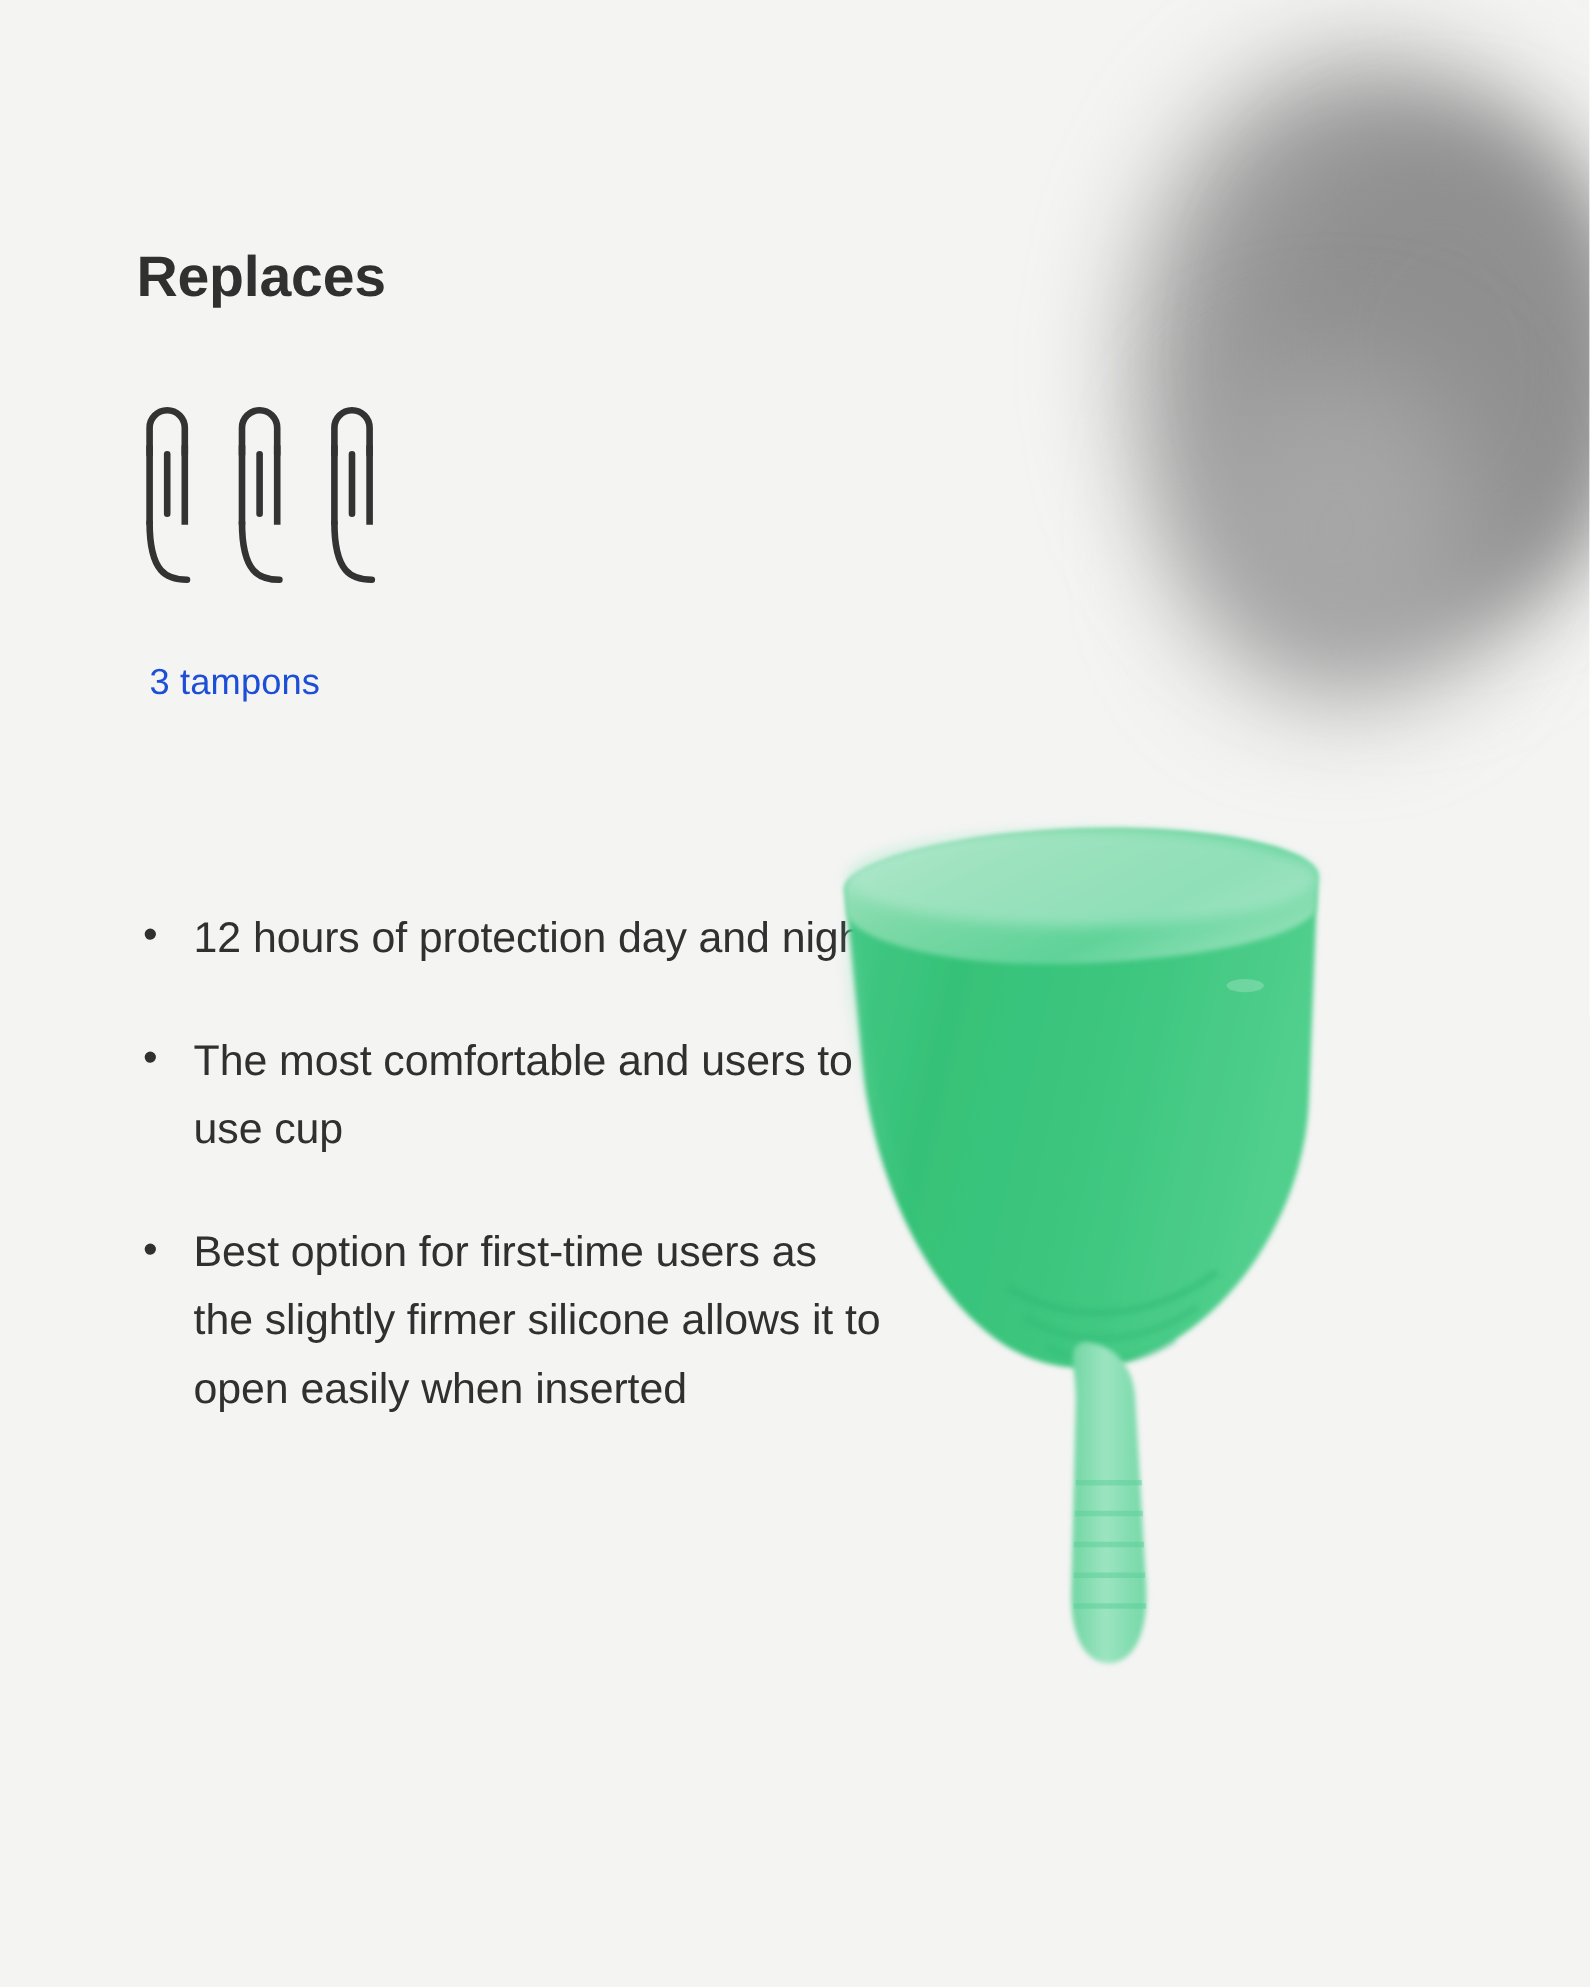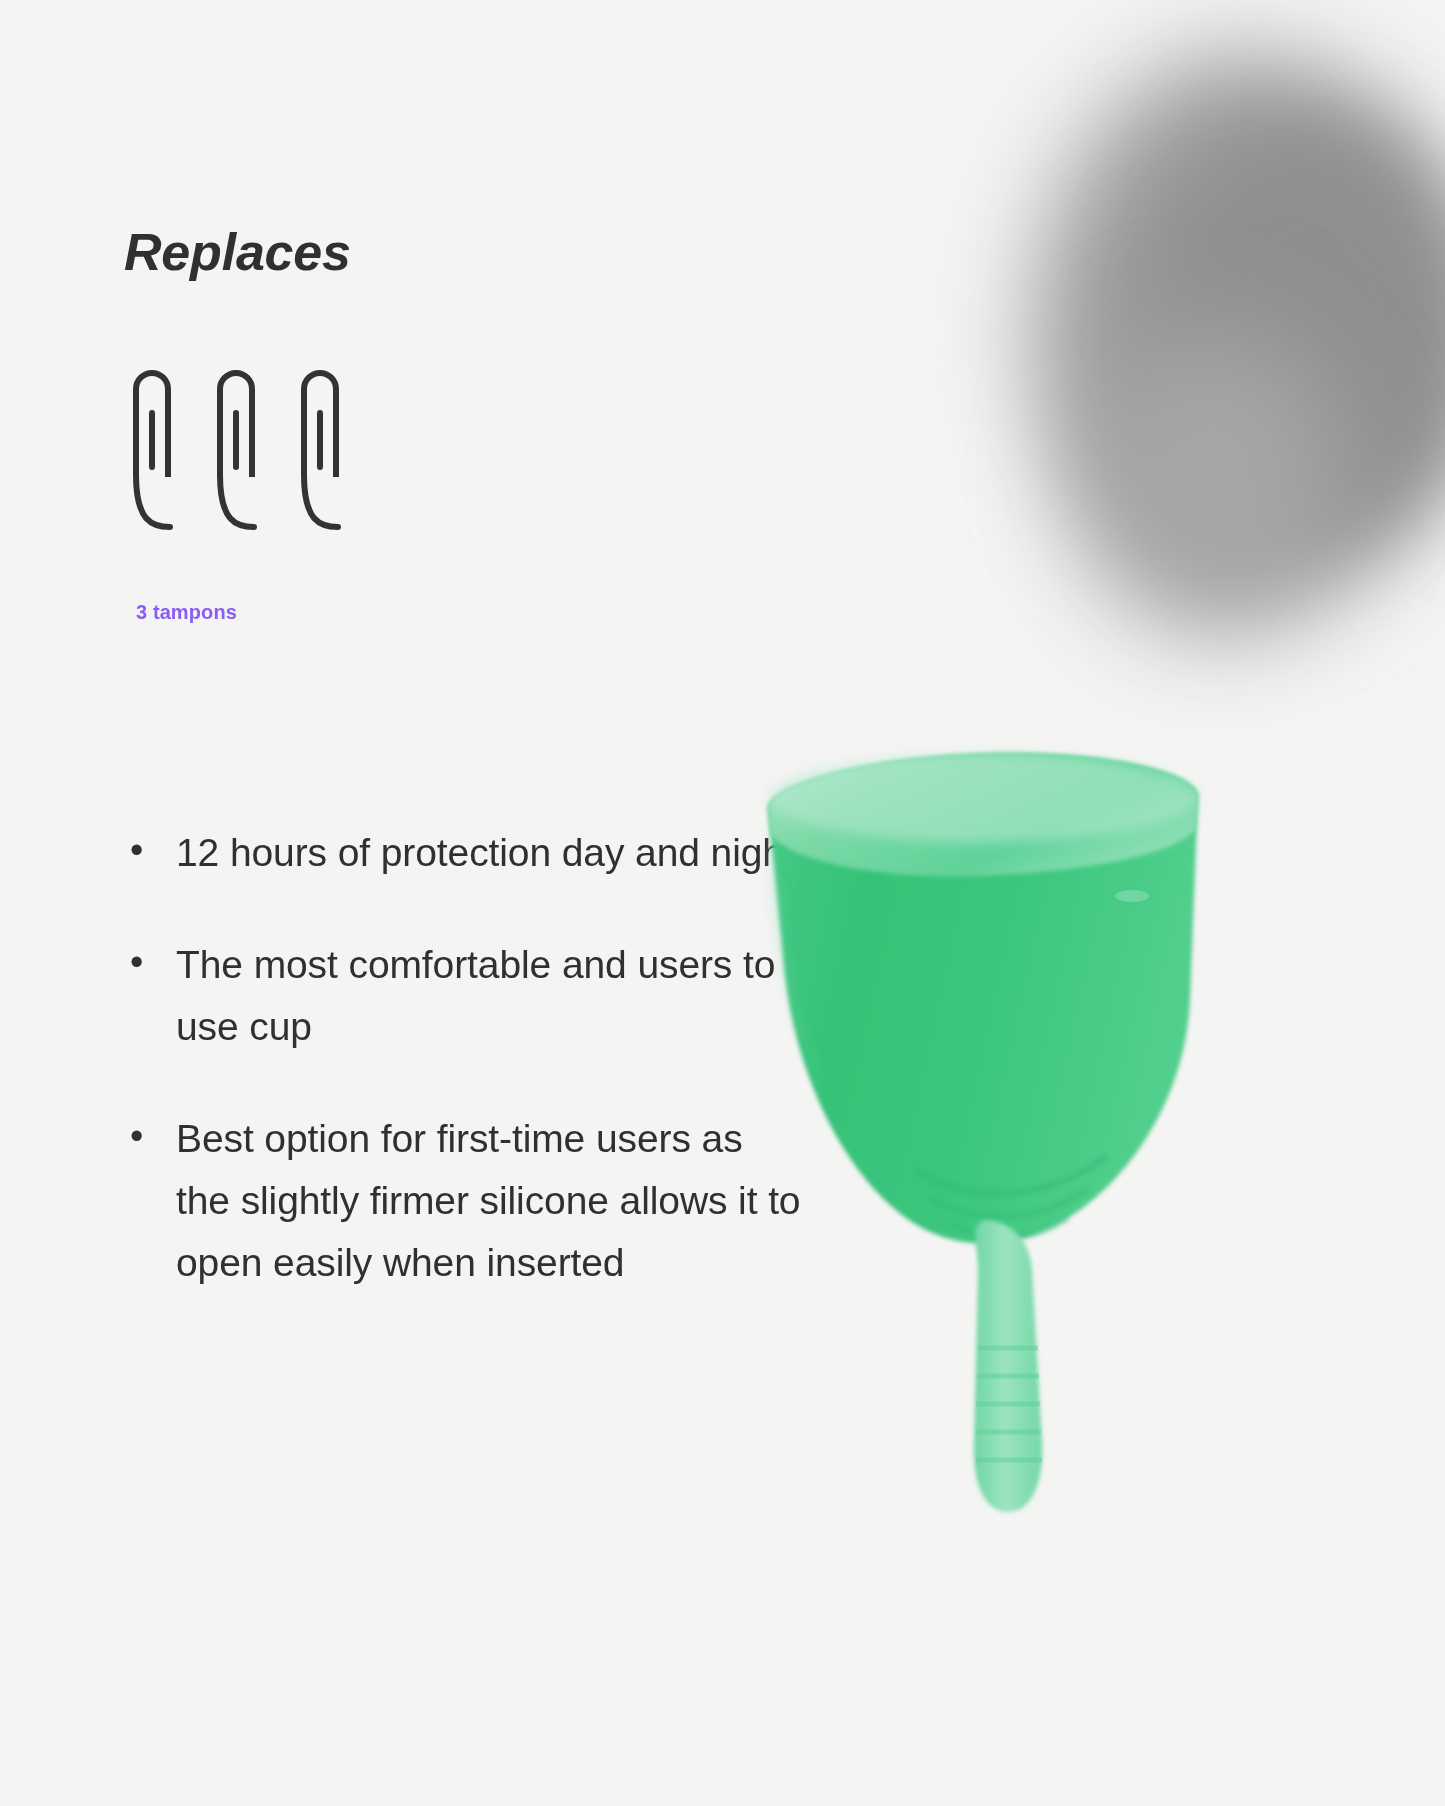--- a/index.html
+++ b/index.html
@@ -67,42 +67,41 @@
   }
 
   .heading {
     position: absolute;
     top: 222px;
     left: 124px;
     font-size: 52px;
     font-weight: 700;
     color: #303030;
     letter-spacing: -0.2px;
-    font-style: italic;
   }
 
   
   .icon-row {
     position: absolute;
     top: 355px;
     left: 126px;
     display: flex;
     gap: 26px;
   }
   .tampon-icon {
     display: block;
   }
 
   .replaces-caption {
     position: absolute;
     top: 601px;
     left: 136px;
-    font-size: 20px;
-    font-weight: 700;
-    color: #8b5cf6;
+    font-size: 33px;
+    font-weight: 400;
+    color: #1d4ed8;
     letter-spacing: 0.1px;
   }
 
   
   .bullets {
     position: absolute;
     top: 822px;
     left: 124px;
     width: 680px;
   }

